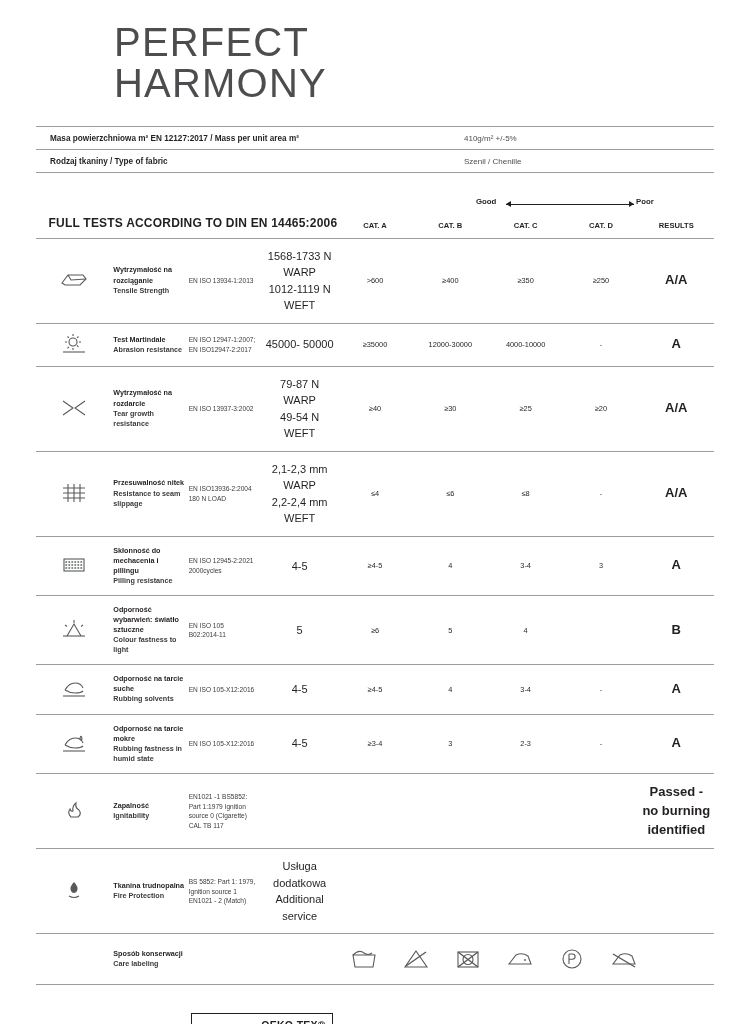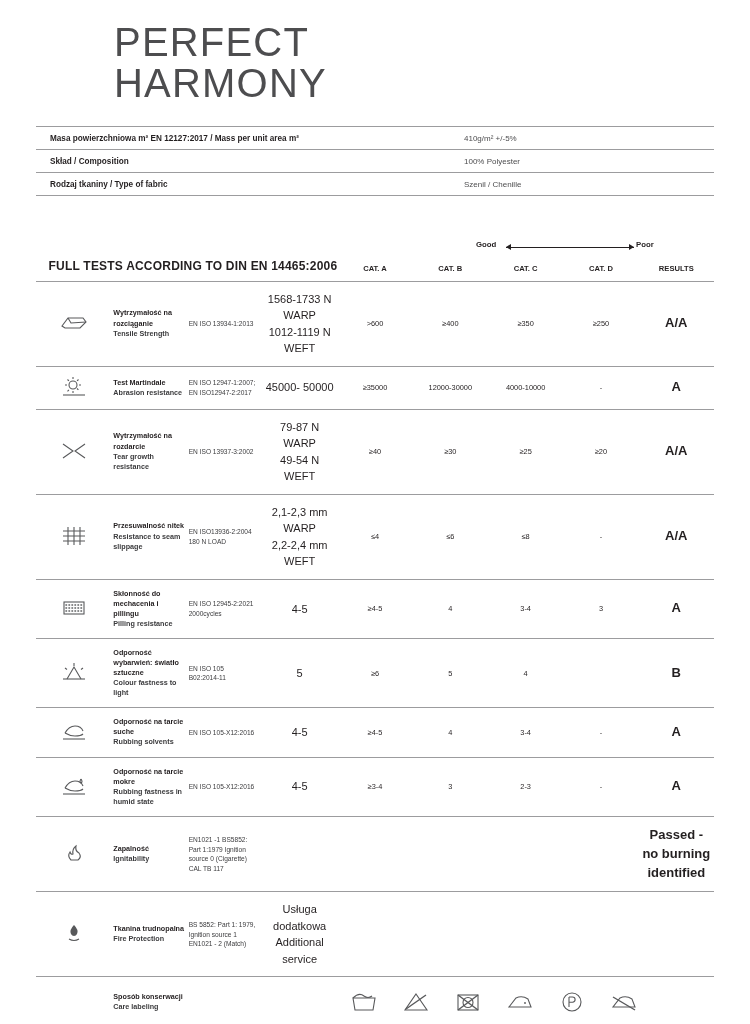--- a/index.html
+++ b/index.html
@@ -54,21 +54,21 @@
     font-size: 8px;
     width: 250px;
     padding-left: 0;
     color: #4d4d4f;
   }
 
   
   .scale-row {
     position: relative;
     height: 16px;
-    margin-top: 44px;
+    margin-top: 24px;
   }
   .scale-good, .scale-poor {
     position: absolute;
     top: 0;
     font-size: 7.8px;
     font-weight: bold;
     color: #231f20;
   }
   .scale-good { left: 440px; }
   .scale-poor { left: 600px; }
@@ -227,24 +227,20 @@
   <div class="title-block">
     <div class="title-line">PERFECT</div>
     <div class="title-line">HARMONY</div>
   </div>
 
   <table class="spec-table">
     <tbody>
       <tr>
         <td>Masa powierzchniowa m² EN 12127:2017 / Mass per unit area m²</td>
         <td class="val">410g/m² +/-5%</td>
-      </tr>
-      <tr>
-        <td>Skład / Composition</td>
-        <td class="val">100% Polyester</td>
       </tr>
       <tr>
         <td>Rodzaj tkaniny / Type of fabric</td>
         <td class="val">Szenil / Chenille</td>
       </tr>
     </tbody>
   </table>
 
   <div class="scale-row">
     <span class="scale-good">Good</span>

